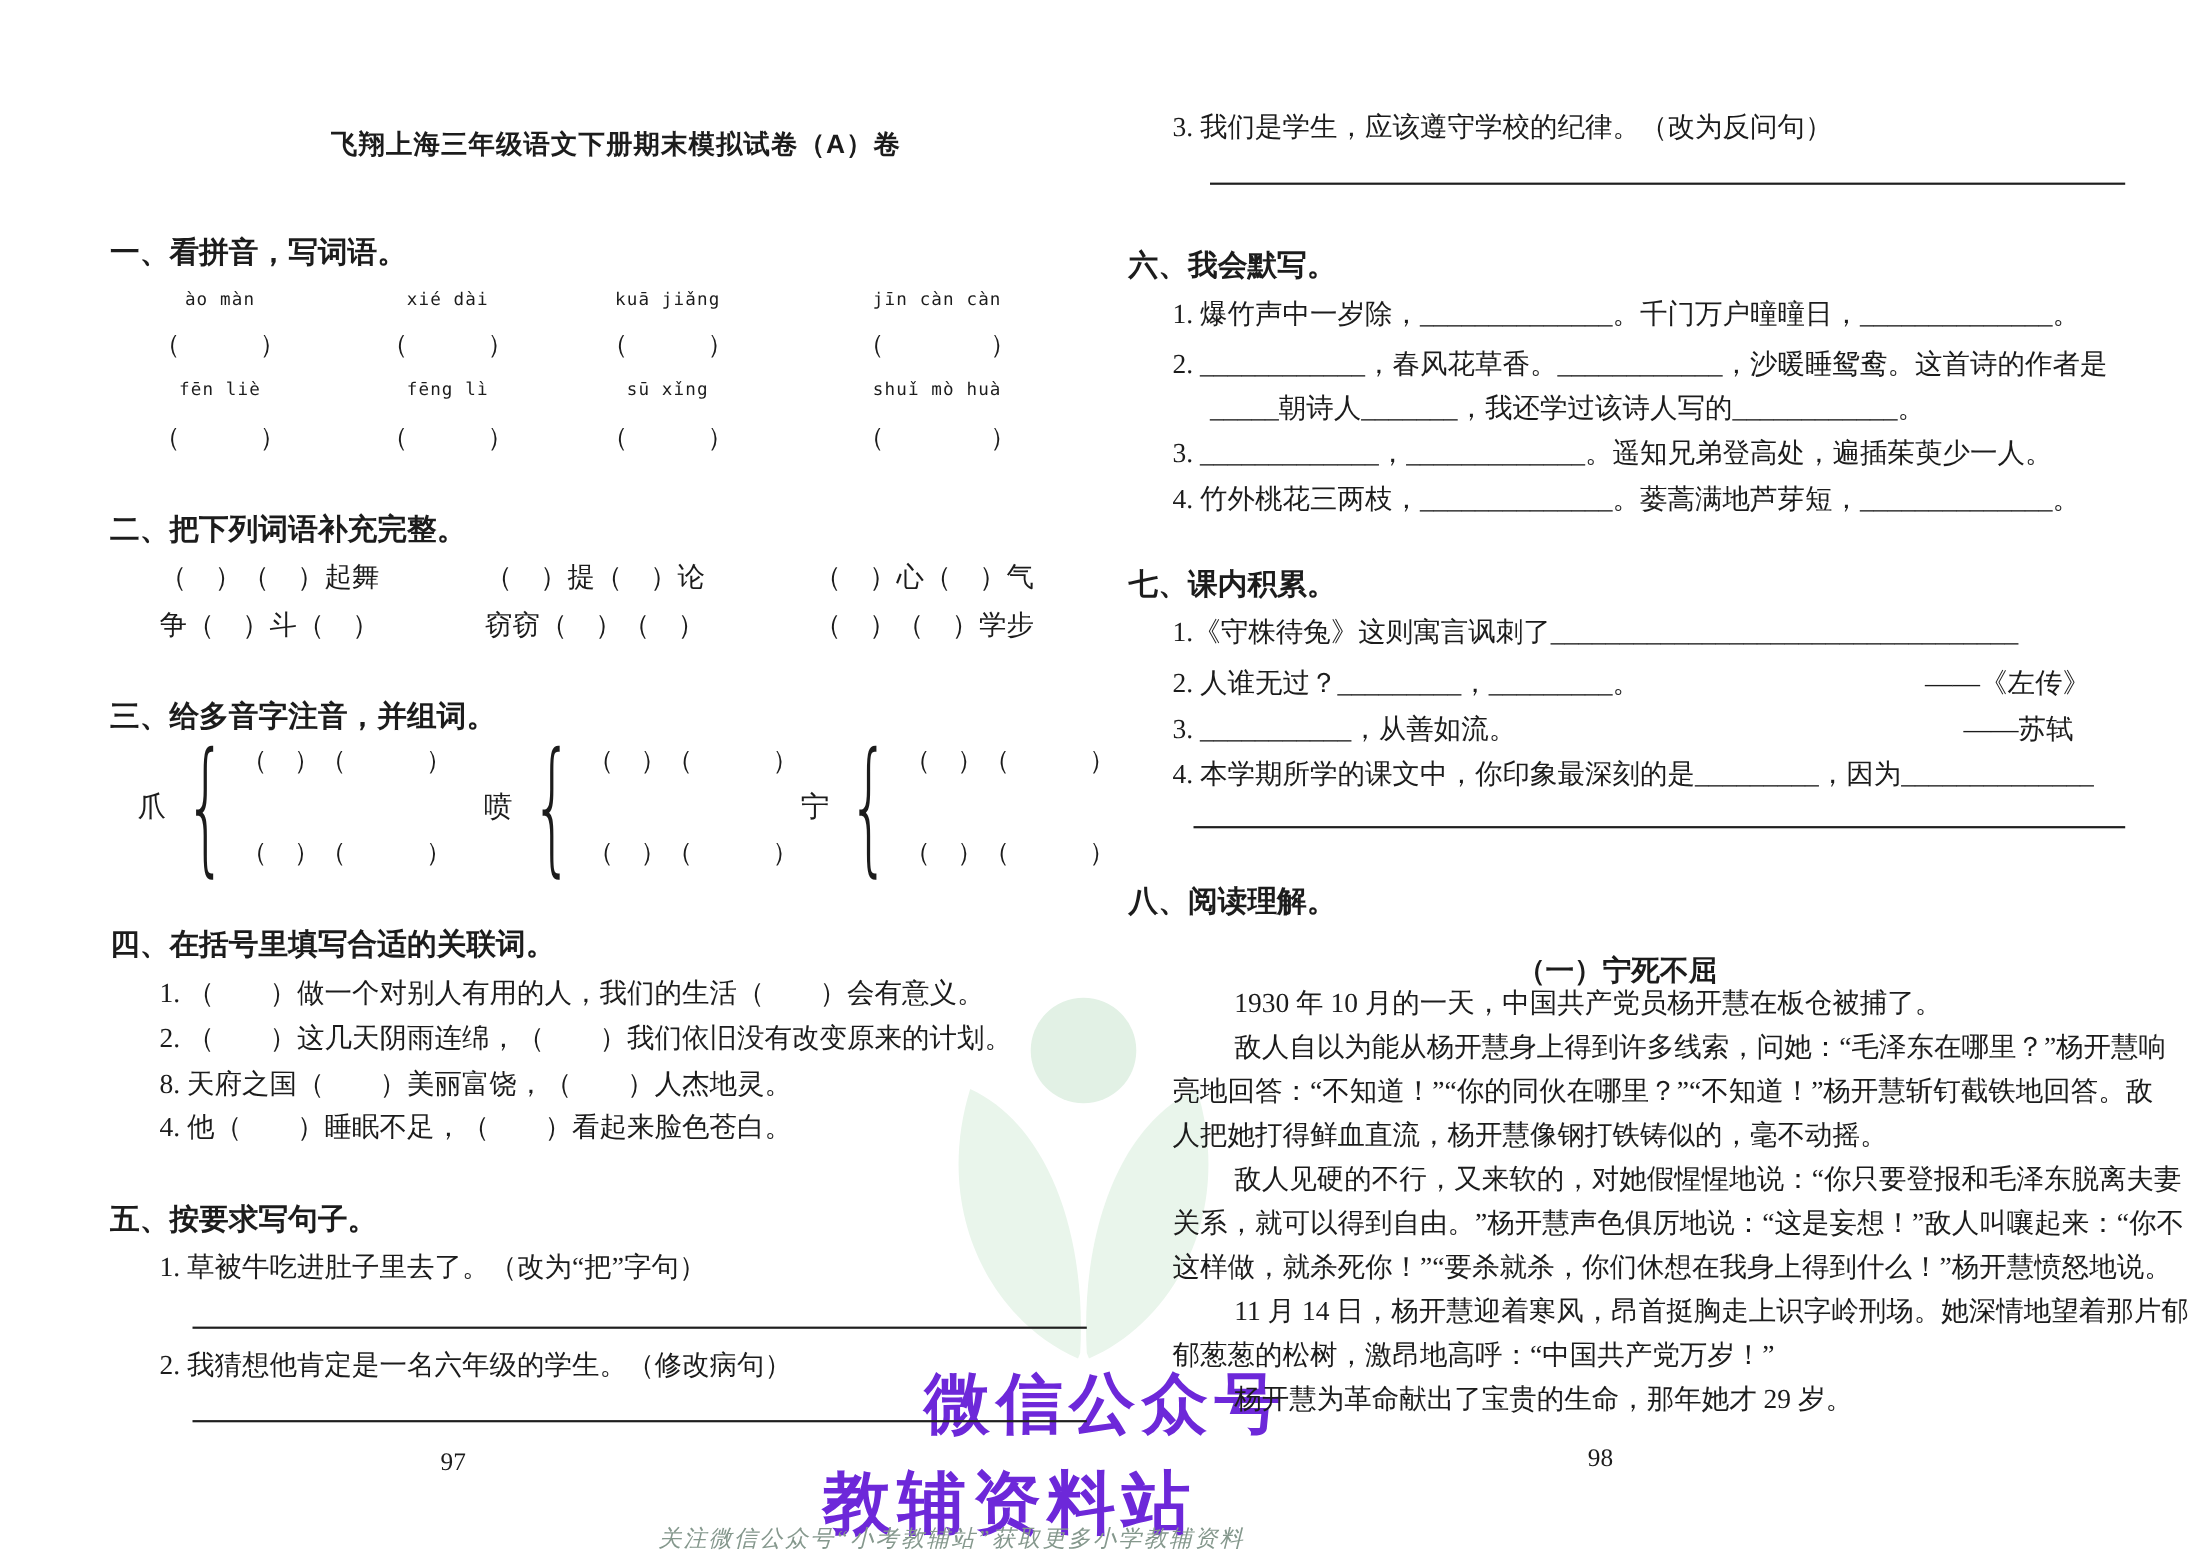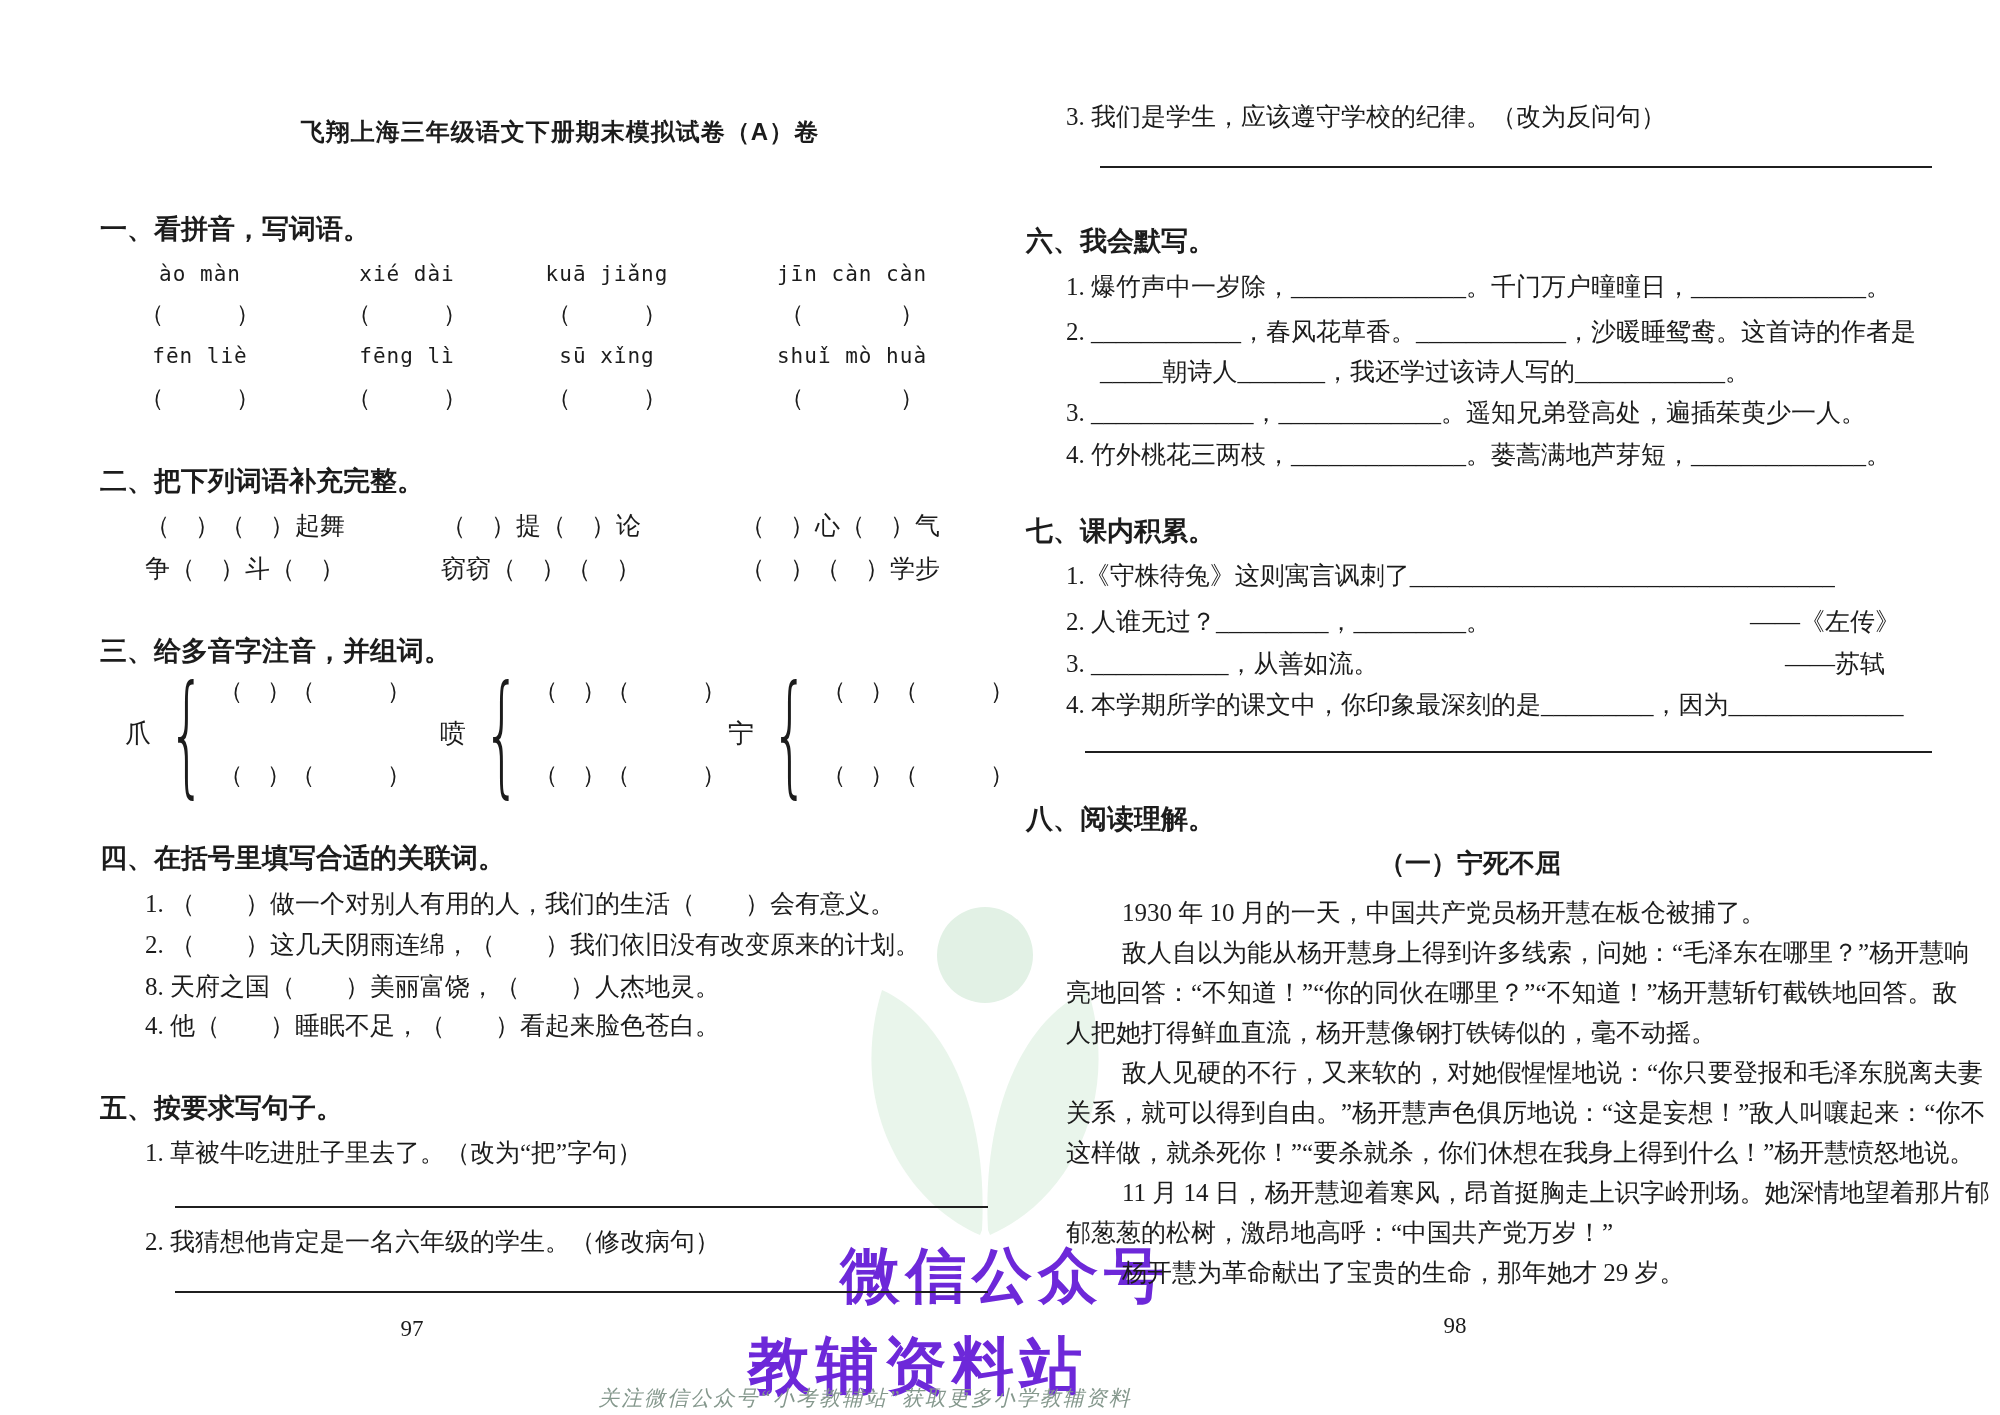--- a/index.html
+++ b/index.html
@@ -1,22 +1,22 @@
 <!DOCTYPE html>
 <html><head>
 <meta charset="utf-8">
 <style>
   html,body{margin:0;padding:0;background:#ffffff;}
   #screen{position:relative;width:2000px;height:1415px;background:#ffffff;overflow:hidden;color:#1c1c1c;}
   .abs{position:absolute;white-space:nowrap;line-height:1.2;z-index:2;}
   .ttl{font-family:Liberation Sans, sans-serif;font-weight:800;font-size:24px;letter-spacing:1px;}
   .hd{font-family:"Liberation Sans","DejaVu Sans",sans-serif;font-weight:700;font-size:27px;}
-  .hd2{font-family:"Liberation Sans","DejaVu Sans",sans-serif;font-weight:700;font-size:26px;}
+  .hd2{font-family:"Liberation Sans","DejaVu Sans",sans-serif;font-weight:700;font-size:26px;margin-top:19px;}
   .bd{font-family:"Liberation Serif","DejaVu Serif",serif;font-size:25px;}
-  .pin{font-family:"DejaVu Sans Mono",monospace;font-size:21px;letter-spacing:1px;}
+  .pin{font-family:"DejaVu Sans Mono",monospace;font-size:16px;letter-spacing:1px;}
   .pr{font-family:"Liberation Serif","DejaVu Serif",serif;font-size:24px;}
   .pg{font-family:"Liberation Serif","DejaVu Serif",serif;font-size:23px;}
   .cx{transform:translateX(-50%);}
   .rule{position:absolute;border-top:2px solid #1f1f1f;height:0;z-index:2;}
   .mgroup{position:absolute;display:flex;align-items:center;height:134px;z-index:2;}
   .mchar{font-family:"Liberation Serif","DejaVu Serif",serif;font-size:26px;}
   .mbrace{font-family:"DejaVu Sans",sans-serif;font-size:132px;font-weight:100;transform:scaleX(0.45);margin:0 -10px 0 -6px;line-height:134px;}
   .mrows{display:flex;flex-direction:column;justify-content:space-between;height:116px;}
   .wm{position:absolute;font-family:"Liberation Sans","DejaVu Sans",sans-serif;font-weight:800;color:#6d28d9;z-index:0;white-space:nowrap;}
   .logo{position:absolute;z-index:0;}

